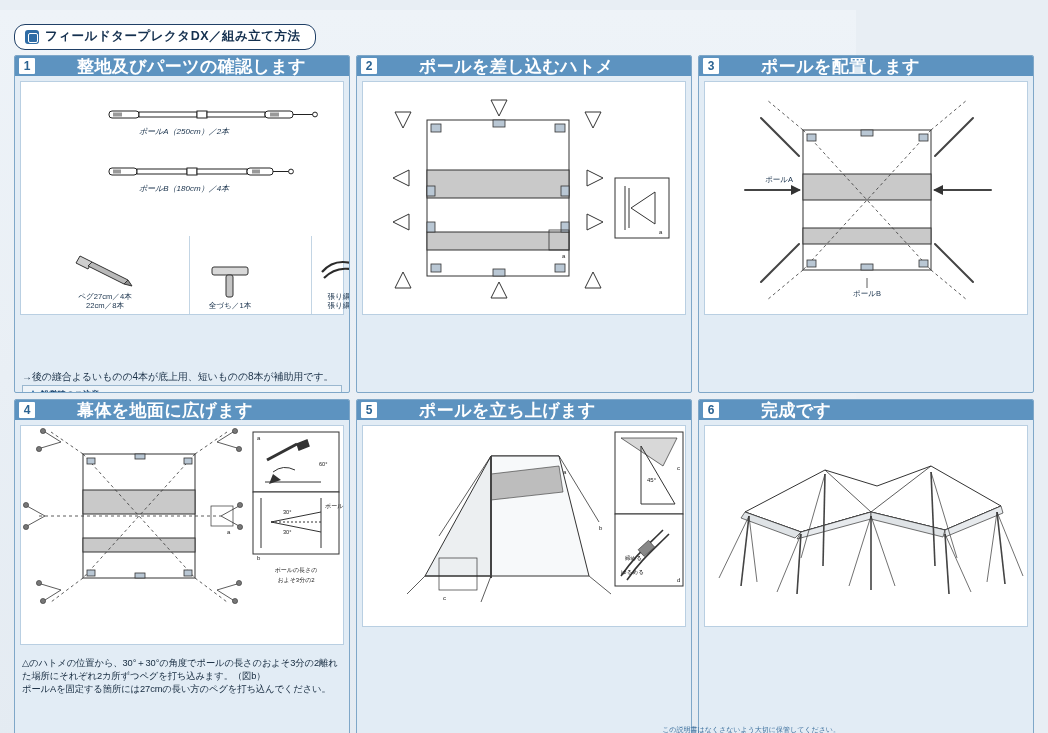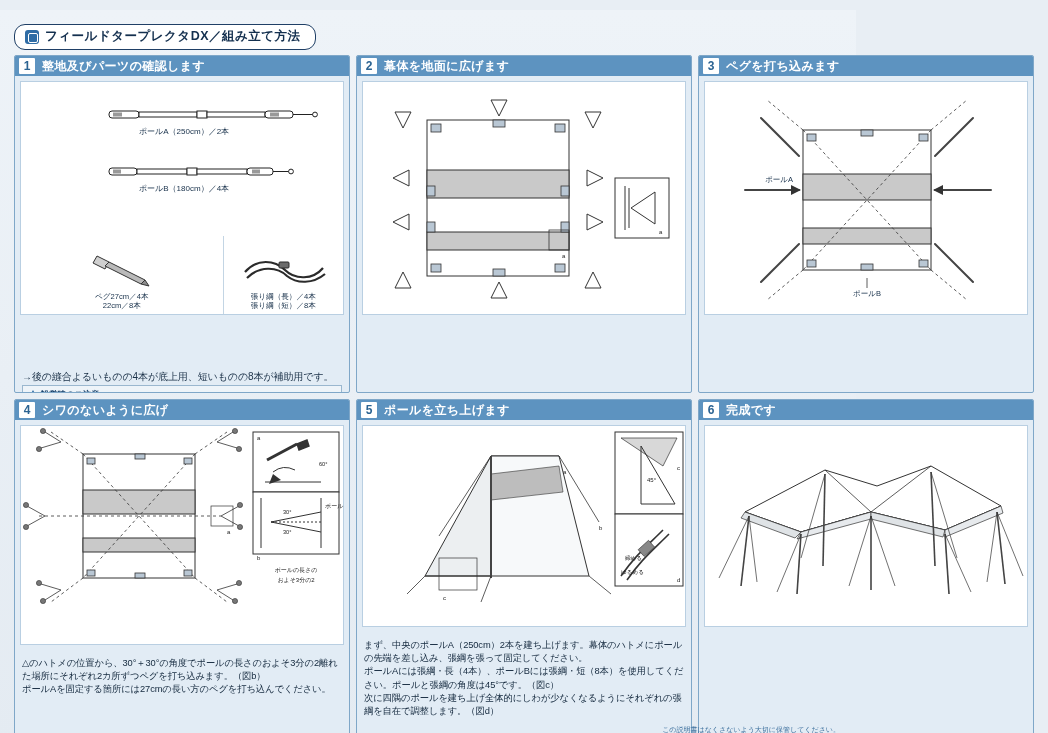--- a/index.html
+++ b/index.html
@@ -63,21 +63,21 @@
   }
   .step-num{
     width:16px;height:16px;
     background:#ffffff;
     color:#2b6392;
     font-size:12px;font-weight:bold;
     display:flex;align-items:center;justify-content:center;
     border-radius:1px;
   }
   .step-title{
-    color:#ffffff;font-size:12px;font-weight:bold;letter-spacing:.4px;
+    color:#ffffff;font-size:17px;font-weight:bold;letter-spacing:.4px;margin-left:35px;
   }
   .panel-body{
     position:relative;
     height:calc(100% - 20px);
   }
   .figure{
     position:relative;
     background:#ffffff;
     margin:5px;
     border:1px solid #b9cfe2;
@@ -96,21 +96,21 @@
   }
   .part-cell{
     flex:1;border-left:1px solid #c3d5e4;
     display:flex;flex-direction:column;align-items:center;justify-content:flex-end;
     padding-bottom:3px;
     margin-left:41px;
   }
   .part-cell:first-child{border-left:none;}
   .part-label{font-size:7.6px;line-height:1.28;text-align:center;color:#17304a;}
   .poles-area{
-    position:absolute;left:0;right:0;top:0;height:154px;
+    position:absolute;left:0;right:0;top:0;height:154px;font-style:italic;
   }
   
   .warn{
     position:absolute;left:7px;right:7px;
     border:1px solid #9ab7cf;
     background:#eef4f9;
     padding:3px 5px;
     font-size:7.4px;line-height:1.38;color:#1a3047;
   }
   .warn-title{
@@ -191,20 +191,29 @@
               <svg width="86" height="42" viewBox="0 0 86 42">
                 <g stroke="#333" stroke-width="1" fill="#cfcfcf">
                   <path d="M18 6 L30 12 L26 19 L14 13 Z"></path>
                   <path d="M26 16 L62 34 L66 30 L30 12 Z" fill="#b9b9b9"></path>
                   <path d="M62 34 L70 36 L66 30 Z" fill="#8d8d8d"></path>
                 </g>
               </svg>
               <div class="part-label">ペグ27cm／4本<br>22cm／8本</div>
             </div>
             <div class="part-cell">
+              <svg width="80" height="42" viewBox="0 0 80 42">
+                <g stroke="#333" stroke-width="1" fill="#d8d8d8">
+                  <rect x="22" y="8" width="36" height="8" rx="2"></rect>
+                  <rect x="36" y="16" width="7" height="22" rx="2" fill="#c4c4c4"></rect>
+                </g>
+              </svg>
+              <div class="part-label">全づち／1本</div>
+            </div>
+            <div class="part-cell">
               <svg width="96" height="42" viewBox="0 0 96 42">
                 <g stroke="#2b2b2b" stroke-width="2.2" fill="none">
                   <path d="M10 22 C22 8, 40 10, 50 20 C60 30, 78 30, 88 18"></path>
                   <path d="M12 28 C24 16, 42 16, 52 26 C62 34, 78 34, 90 24"></path>
                 </g>
                 <g stroke="#2b2b2b" stroke-width="1" fill="#6b6b6b">
                   <rect x="44" y="12" width="10" height="6" rx="1"></rect>
                 </g>
               </svg>
               <div class="part-label">張り綱（長）／4本<br>張り綱（短）／8本</div>
@@ -220,21 +229,21 @@
             <span>設営時のご注意</span>
           </div>
 
         </div>
       </div>
     </div>
 
     <div class="panel">
       <div class="panel-head">
         <span class="step-num">2</span>
-        <span class="step-title">幕体を地面に広げます</span>
+        <span class="step-title">ポールを差し込むハトメ</span>
       </div>
       <div class="panel-body">
         <div class="figure">
           <svg class="fig-svg" width="326" height="232" viewBox="0 0 326 232">
 
             <rect x="64" y="38" width="142" height="156" fill="#ffffff" stroke="#333" stroke-width="1"></rect>
             <rect x="64" y="88" width="142" height="28" fill="#c9c9c9" stroke="#333" stroke-width="1"></rect>
             <rect x="64" y="150" width="142" height="18" fill="#c9c9c9" stroke="#333" stroke-width="1"></rect>
 
             <g fill="#b9c7d4" stroke="#333" stroke-width=".8">
@@ -272,21 +281,21 @@
             <path d="M268 126 L292 110 L292 142 Z" fill="#fff" stroke="#333" stroke-width="1"></path>
             <text x="296" y="152" font-size="6" fill="#222" font-family="Liberation Sans, sans-serif">a</text>
           </svg>
         </div>
       </div>
     </div>
 
     <div class="panel">
       <div class="panel-head">
         <span class="step-num">3</span>
-        <span class="step-title">ペグを打ち込みます</span>
+        <span class="step-title">ポールを配置します</span>
       </div>
       <div class="panel-body">
         <div class="figure">
           <svg class="fig-svg" width="326" height="232" viewBox="0 0 326 232">
             <rect x="98" y="48" width="128" height="140" fill="#fff" stroke="#333" stroke-width="1"></rect>
             <rect x="98" y="92" width="128" height="26" fill="#c9c9c9" stroke="#333" stroke-width="1"></rect>
             <rect x="98" y="146" width="128" height="16" fill="#c9c9c9" stroke="#333" stroke-width="1"></rect>
 
             <g stroke="#333" stroke-width=".8" stroke-dasharray="3,3" fill="none">
               <line x1="98" y1="48" x2="226" y2="188"></line>
@@ -325,21 +334,21 @@
             <text x="162" y="214" font-size="7.5" text-anchor="middle" fill="#17304a" font-family="Liberation Sans, sans-serif">ポールB</text>
             <path d="M162 206 L162 196" stroke="#333" stroke-width=".8"></path>
           </svg>
         </div>
       </div>
     </div>
 
     <div class="panel">
       <div class="panel-head">
         <span class="step-num">4</span>
-        <span class="step-title">シワのないように広げ</span>
+        <span class="step-title">幕体を地面に広げます</span>
       </div>
       <div class="panel-body">
         <div class="figure" style="height:218px;">
           <svg class="fig-svg" width="326" height="218" viewBox="0 0 326 218">
 
             <rect x="62" y="28" width="112" height="124" fill="#fff" stroke="#333" stroke-width="1"></rect>
             <rect x="62" y="64" width="112" height="24" fill="#c9c9c9" stroke="#333" stroke-width="1"></rect>
             <rect x="62" y="112" width="112" height="14" fill="#c9c9c9" stroke="#333" stroke-width="1"></rect>
             <g stroke="#333" stroke-width=".8" stroke-dasharray="3,3" fill="none">
               <line x1="62" y1="28" x2="174" y2="152"></line>
@@ -457,23 +466,20 @@
             <g stroke="#333" stroke-width="1.6" fill="none">
               <path d="M258 150 C272 130, 282 122, 300 104"></path>
               <path d="M264 154 C278 134, 288 126, 306 108"></path>
             </g>
             <rect x="276" y="118" width="14" height="9" fill="#888" stroke="#333" stroke-width=".6" transform="rotate(-42 283 122)"></rect>
             <text x="262" y="134" font-size="5.6" fill="#222" font-family="Liberation Sans, sans-serif">締める</text>
             <text x="258" y="148" font-size="5.6" fill="#222" font-family="Liberation Sans, sans-serif">ゆるめる</text>
             <text x="314" y="156" font-size="6" fill="#222" font-family="Liberation Sans, sans-serif">d</text>
           </svg>
         </div>
-        <div class="caption" style="top:214px;white-space:pre-line;">まず、中央のポールA（250cm）2本を建ち上げます。幕体のハトメにポールの先端を差し込み、張綱を張って固定してください。
-ポールAには張綱・長（4本）、ポールBには張綱・短（8本）を使用してください。ポールと張綱の角度は45°です。（図c）
-次に四隅のポールを建ち上げ全体的にしわが少なくなるようにそれぞれの張綱を自在で調整します。（図d）</div>
       </div>
     </div>
 
     <div class="panel">
       <div class="panel-head">
         <span class="step-num">6</span>
         <span class="step-title">完成です</span>
       </div>
       <div class="panel-body">
         <div class="figure" style="height:200px;">

